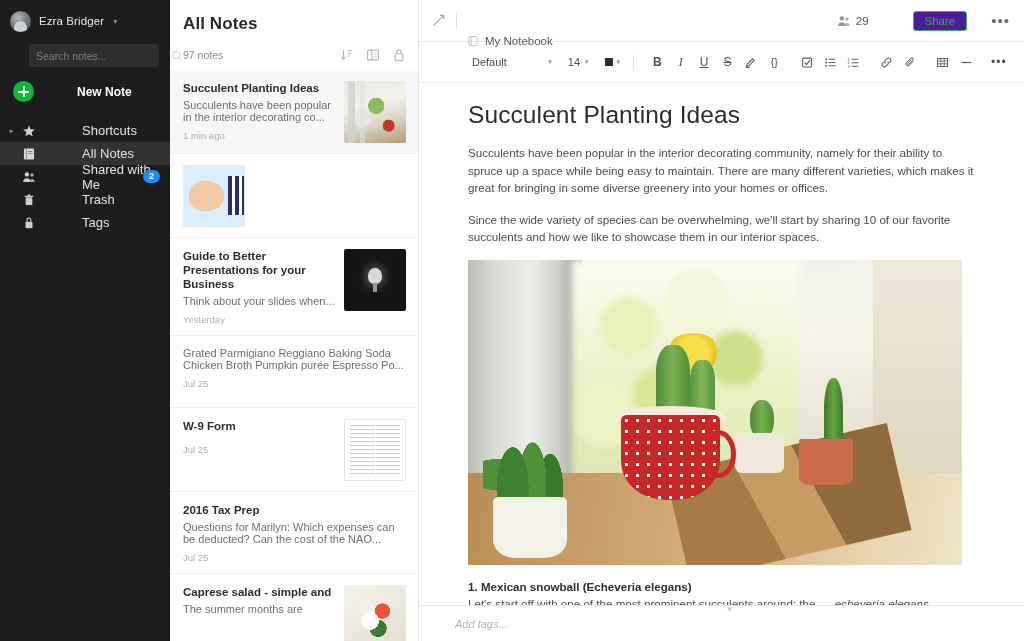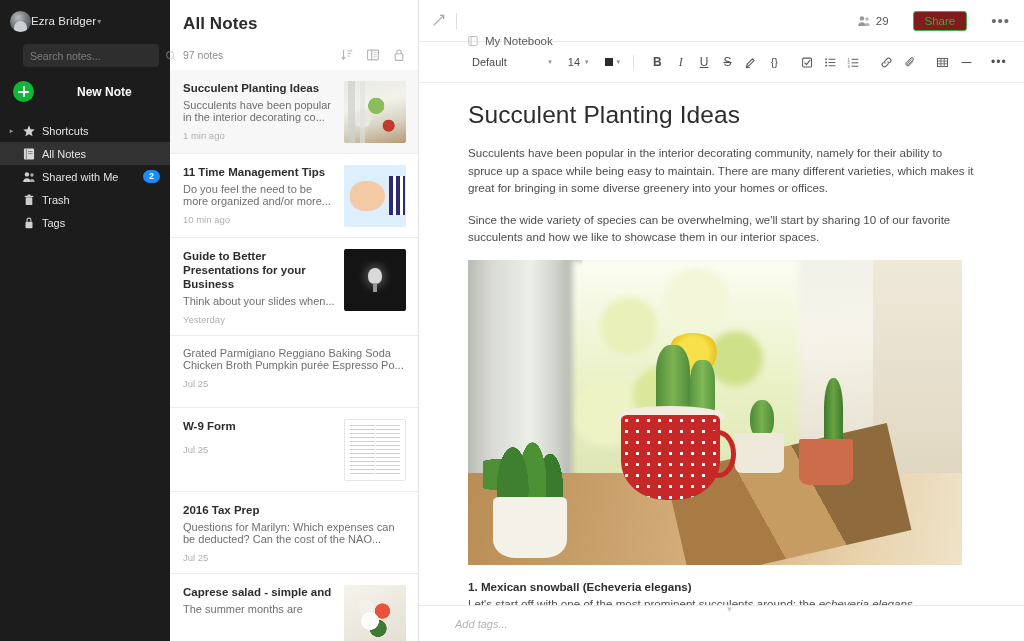--- a/index.html
+++ b/index.html
@@ -13,37 +13,37 @@
 
   
   .sidebar {
     width: 170px; min-width: 170px; height: 641px;
     background: #1c1c1c; color: #d4d4d4;
     padding-top: 6px;
     position: relative;
   }
   .user-row {
     display: flex; align-items: center;
-    height: 30px; padding: 0 10px; gap: 0;
+    height: 30px; padding: 0 10px; gap: 8px;
     cursor: pointer;
   }
   .avatar {
     width: 21px; height: 21px; border-radius: 50%;
     background: radial-gradient(circle at 38% 32%, #b9bcbf 0%, #7d8184 40%, #3b3e41 100%);
     overflow: hidden; position: relative; flex-shrink: 0;
   }
   .avatar::after {
     content: ""; position: absolute; left: 4px; top: 10px;
     width: 13px; height: 13px; border-radius: 50% 50% 0 0;
     background: #cdd0d2;
   }
   .user-name { font-size: 11.5px; color: #e6e6e6; letter-spacing: .1px; }
   .caret-sm { font-size: 8px; color: #8a8a8a; margin-left: 1px; }
 
-  .search-wrap { padding: 8px 11px 0 23px; }
+  .search-wrap { padding: 8px 11px 0 29px; }
   .search-box {
     height: 23px; background: #2e2e2e; border-radius: 4px;
     display: flex; align-items: center; padding: 0 7px;
     position: relative;
   }
   .search-box input {
     flex: 1; background: transparent; border: 0; outline: none;
     color: #cfcfcf; font-size: 10.5px;
     font-family: "Liberation Sans", sans-serif;
   }
@@ -69,21 +69,21 @@
   .nav-item {
     display: flex; align-items: center; height: 23px;
     padding-left: 7px; gap: 6px; cursor: pointer; position: relative;
   }
   .nav-item.active { background: #323232; }
   .nav-arrow {
     width: 9px; font-size: 7px; color: #9a9a9a; text-align: center; flex-shrink: 0;
   }
   .nav-arrow.blank { visibility: hidden; }
   .nav-ico { width: 14px; height: 14px; flex-shrink: 0; opacity: .92; }
-  .nav-label { font-size: 11px; color: #e3e3e3; }
+  .nav-label { font-size: 13px; color: #e3e3e3; margin-left: 40px; }
   .badge {
     position: absolute; right: 10px;
     background: #1a8cff; color: #fff; font-size: 9px;
     border-radius: 8px; padding: 1px 6px; line-height: 11px; font-weight: bold;
   }
 
   
   .notelist {
     width: 249px; min-width: 249px; height: 641px;
     background: #fff; border-right: 1px solid #e2e2e2;
@@ -181,23 +181,23 @@
   .expand-ico { width: 15px; height: 15px; opacity:.6; cursor: pointer; }
   .vdivider { width: 1px; height: 16px; background: #dcdcdc; }
   .nb-chip { display: flex; align-items: center; gap: 6px; cursor: pointer; margin-top: 40px; }
   .nb-chip svg { width: 12px; height: 12px; opacity: .6; }
   .nb-name { font-size: 11.5px; color: #595959; }
   .top-right { margin-left: auto; display: flex; align-items: center; gap: 24px; }
   .people { display: flex; align-items: center; gap: 5px; }
   .people svg { width: 14px; height: 14px; opacity:.65; }
   .people-count { font-size: 11.5px; color: #555; }
   .share-btn {
-    border: 1px solid #3fb549; color: #3aa844; background: #7f1d1d;
+    border: 1px solid #3fb549; color: #3aa844; background: #4c1d95;
     border-radius: 3px; font-size: 11.5px; padding: 3px 11px;
-    cursor: pointer; font-family: "Liberation Sans", sans-serif;
+    cursor: pointer; font-family: "Liberation Sans", sans-serif; margin-left: 20px;
   }
   .dots-btn { font-size: 15px; color: #6b6b6b; cursor: pointer; letter-spacing:1px; line-height:10px;}
 
   .ed-toolbar {
     height: 41px; border-bottom: 1px solid #ececec;
     display: flex; align-items: center; padding: 0 12px 0 53px; gap: 0;
     flex-wrap: nowrap; overflow: hidden;
   }
   .tb-font {
     font-size: 11px; color: #4a4a4a; width: 86px;
@@ -309,21 +309,21 @@
     position:absolute; right:36%; bottom:30%; width:10%; height:13%;
     background:#efe9dc; border-radius:4% 4% 16% 16%;
   }
   .cac-sm {
     position:absolute; right:38%; bottom:41%; width:5%; height:13%;
     background: linear-gradient(90deg,#4b8a36,#79b04e,#4b8a36); border-radius:45%;
   }
 
   .sec-h { font-size: 11.6px; font-weight: bold; color: #2f2f2f; line-height: 17px; }
   .sec-p { font-size: 11.6px; color: #4d4d4d; line-height: 17.5px; }
-  .sec-p i { font-style: italic; }
+  .sec-p i { font-style: italic; margin-left: 16px; }
 
   .ed-footer {
     height: 36px; border-top: 1px solid #e8e8e8;
     display: flex; align-items: center; padding: 0 0 0 36px; position: relative;
   }
   .tag-input {
     border: 0; outline: none; background: transparent;
     font-size: 11px; color: #a8a8a8; font-style: italic;
     font-family: "Liberation Sans", sans-serif; width: 200px;
   }
@@ -449,25 +449,20 @@
       <div class="note-card selected">
         <div class="nc-text">
           <div class="nc-title">Succulent Planting Ideas</div>
           <div class="nc-snippet">Succulents have been popular in the interior decorating co...</div>
           <div class="nc-date">1 min ago</div>
         </div>
         <div class="nc-thumb th-succ"></div>
       </div>
 
       <div class="note-card">
-        <div class="nc-text">
-          <div class="nc-title">11 Time Management Tips</div>
-          <div class="nc-snippet">Do you feel the need to be more organized and/or more...</div>
-          <div class="nc-date">10 min ago</div>
-        </div>
         <div class="nc-thumb th-hand"></div>
       </div>
 
       <div class="note-card">
         <div class="nc-text">
           <div class="nc-title">Guide to Better Presentations for your Business</div>
           <div class="nc-snippet">Think about your slides when...</div>
           <div class="nc-date">Yesterday</div>
         </div>
         <div class="nc-thumb th-bulb"></div>

